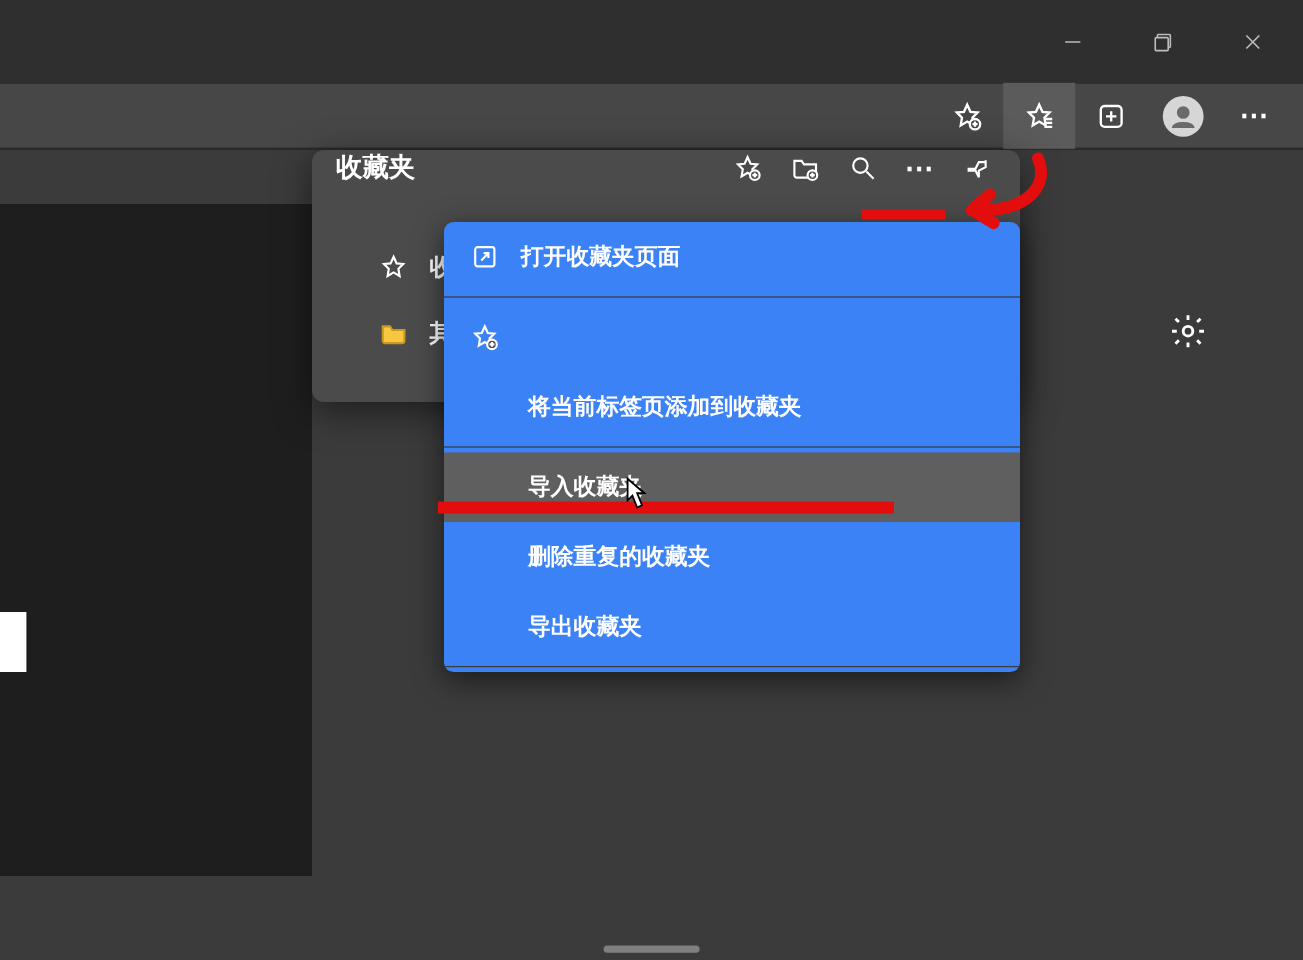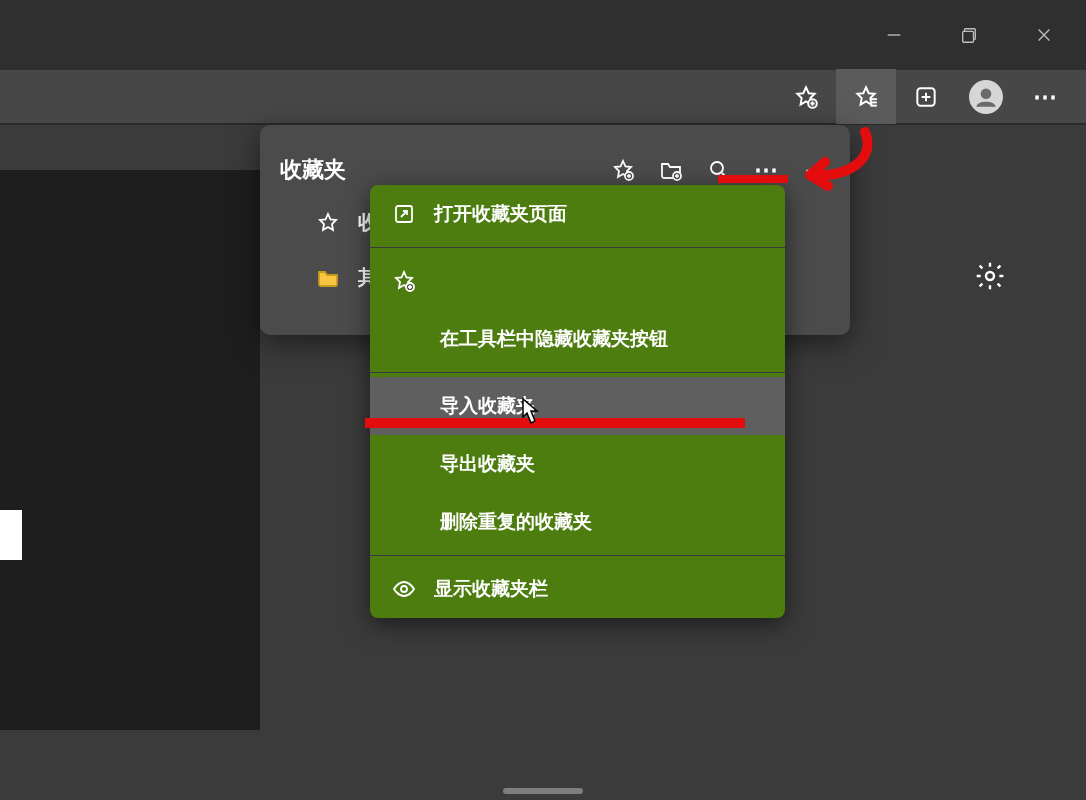--- a/index.html
+++ b/index.html
@@ -91,21 +91,21 @@
   top: 125px;
   left: 260px;
   width: 590px;
   background: #4b4b4b;
   border-radius: 10px;
   box-shadow: 0 8px 30px rgba(0,0,0,0.5);
   padding-bottom: 20px;
 }
 .fav-header {
   display: flex;
-  align-items: flex-end;
+  align-items: flex-start;
   height: 60px;
   padding: 0 20px;
 }
 .fav-title {
   font-size: 22px;
   font-weight: 700;
   flex: 1;
 }
 .fav-header-btns {
   display: flex;
@@ -130,22 +130,22 @@
 }
 .fav-row svg { width: 24px; height: 24px; stroke: #fff; fill: none; stroke-width: 1.8; }
 .fav-row .folder-icon { fill: #f9c642; stroke: #c99a20; }
 .fav-row-text { font-size: 20px; font-weight: 700; }
 
 
 .ctx-menu {
   position: absolute;
   top: 185px;
   left: 370px;
-  width: 415px;
-  background: #4d7c0f;
+  width: 480px;
+  background: #3b82f6;
   border-radius: 8px;
   box-shadow: 0 6px 24px rgba(0,0,0,0.55);
   overflow: hidden;
 }
 .ctx-item {
   display: flex;
   align-items: center;
   height: 58px;
   padding-left: 22px;
   gap: 18px;
@@ -334,40 +334,33 @@
   <div class="ctx-sep"></div>
   <div class="ctx-item">
     <svg viewBox="0 0 24 24">
         <path d="M12 3l2.5 5.5L20 9l-4 4 1 6-5-3-5 3 1-6-4-4 5.5-.5z"></path>
         <circle cx="18" cy="18" r="4" fill="#4f4f4f"></circle>
         <line x1="18" y1="16" x2="18" y2="20"></line>
         <line x1="16" y1="18" x2="20" y2="18"></line>
       </svg>
   </div>
   <div class="ctx-item indent">
-    <span class="ctx-label">在工具栏中隐藏收藏夹按钮</span>
+    <span class="ctx-label">将当前标签页添加到收藏夹</span>
   </div>
   <div class="ctx-sep"></div>
   <div class="ctx-item indent hover">
     <span class="ctx-label">导入收藏夹</span>
   </div>
   <div class="ctx-item indent">
+    <span class="ctx-label">删除重复的收藏夹</span>
+  </div>
+  <div class="ctx-item indent">
     <span class="ctx-label">导出收藏夹</span>
   </div>
-  <div class="ctx-item indent">
-    <span class="ctx-label">删除重复的收藏夹</span>
-  </div>
   <div class="ctx-sep"></div>
-  <div class="ctx-item">
-    <svg viewBox="0 0 24 24">
-        <path d="M2 12s4-7 10-7 10 7 10 7-4 7-10 7S2 12 2 12z"></path>
-        <circle cx="12" cy="12" r="3"></circle>
-      </svg>
-    <span class="ctx-label">显示收藏夹栏</span>
-  </div>
 </div>
 
 <div class="annot red-underline-1"></div>
 <div class="annot red-arrow">
   <svg viewBox="0 0 100 80">
       <path d="M85 12 C95 35 75 58 30 55" stroke="#e40d0d" stroke-width="10" fill="none" stroke-linecap="round"></path>
       <path d="M30 55 L45 42 M30 55 L48 66" stroke="#e40d0d" stroke-width="10" fill="none" stroke-linecap="round"></path>
     </svg>
 </div>
 <div class="annot red-underline-2"></div>

